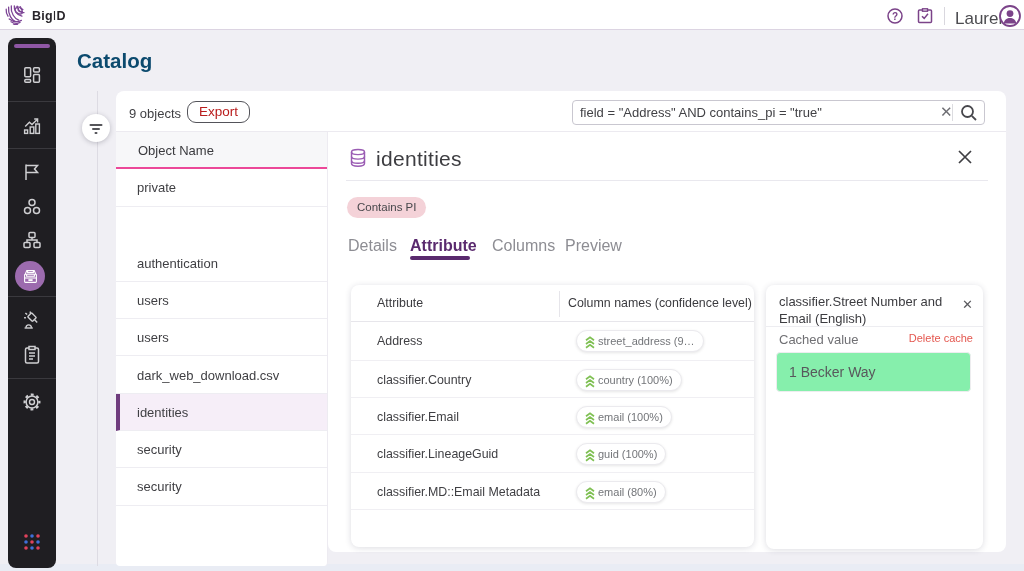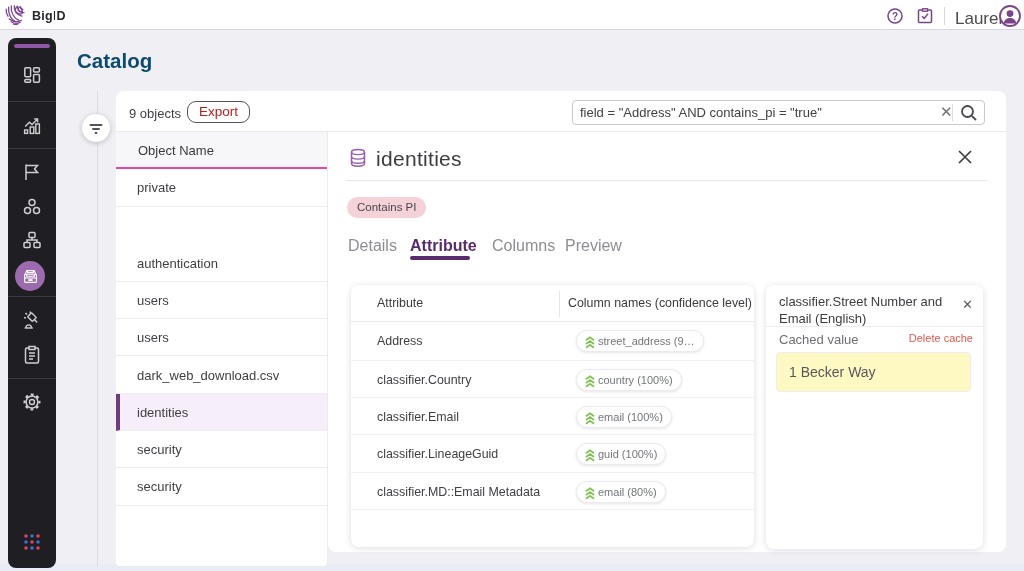--- a/index.html
+++ b/index.html
@@ -68,21 +68,21 @@
 .pill { position:absolute; left:225px; top:8px; height:22px; border-radius:11px; background:#fff; border:1px solid #ebeaee; box-shadow:0 1px 3px rgba(0,0,0,.10); font-size:11px; color:#737579; line-height:20px; padding:0 8px 0 21px; white-space:nowrap; display:inline-block; }
 .pill svg { position:absolute; left:8px; top:4.5px; }
 
 
 #card { left:766px; top:285px; width:217px; height:264px; background:#fff; border-radius:8px; box-shadow:0 1px 6px rgba(40,40,70,.16); }
 #chead { position:absolute; left:13px; top:8px; width:178px; font-size:13px; color:#3c3c40; line-height:17px; }
 #cx { position:absolute; left:196px; top:12px; font-size:13px; color:#5a5a5e; }
 #csep { position:absolute; left:0; top:41px; width:217px; height:1px; background:#ededf1; }
 #cachedlbl { position:absolute; left:13px; top:47px; font-size:13px; color:#707074; }
 #delcache { position:absolute; right:10px; top:47px; font-size:11px; color:#e4574f; }
-#cbox { position:absolute; left:10px; top:67px; width:195px; height:40px; background:#fef9c3; border:1px solid #ededef; border-radius:4px; font-size:14px; color:#58585c; line-height:38px; padding-left:12px; }
+#cbox { position:absolute; left:10px; top:67px; width:195px; height:40px; background:#86efac; border:1px solid #ededef; border-radius:4px; font-size:14px; color:#58585c; line-height:38px; padding-left:12px; }
 </style>
 </head>
 <body>
 
 <div class="abs" id="bstrip"></div>
 
 <div class="abs" id="topbar"></div>
 <svg class="abs" style="left:5px;top:5px" width="20" height="20" viewBox="0 0 20 20">
   <g fill="none" stroke="#7d4596" stroke-width="1.3" stroke-linecap="round">
     <path d="M1.2 4.2 C1 6.8 1.6 9.2 3 11.2"></path>

